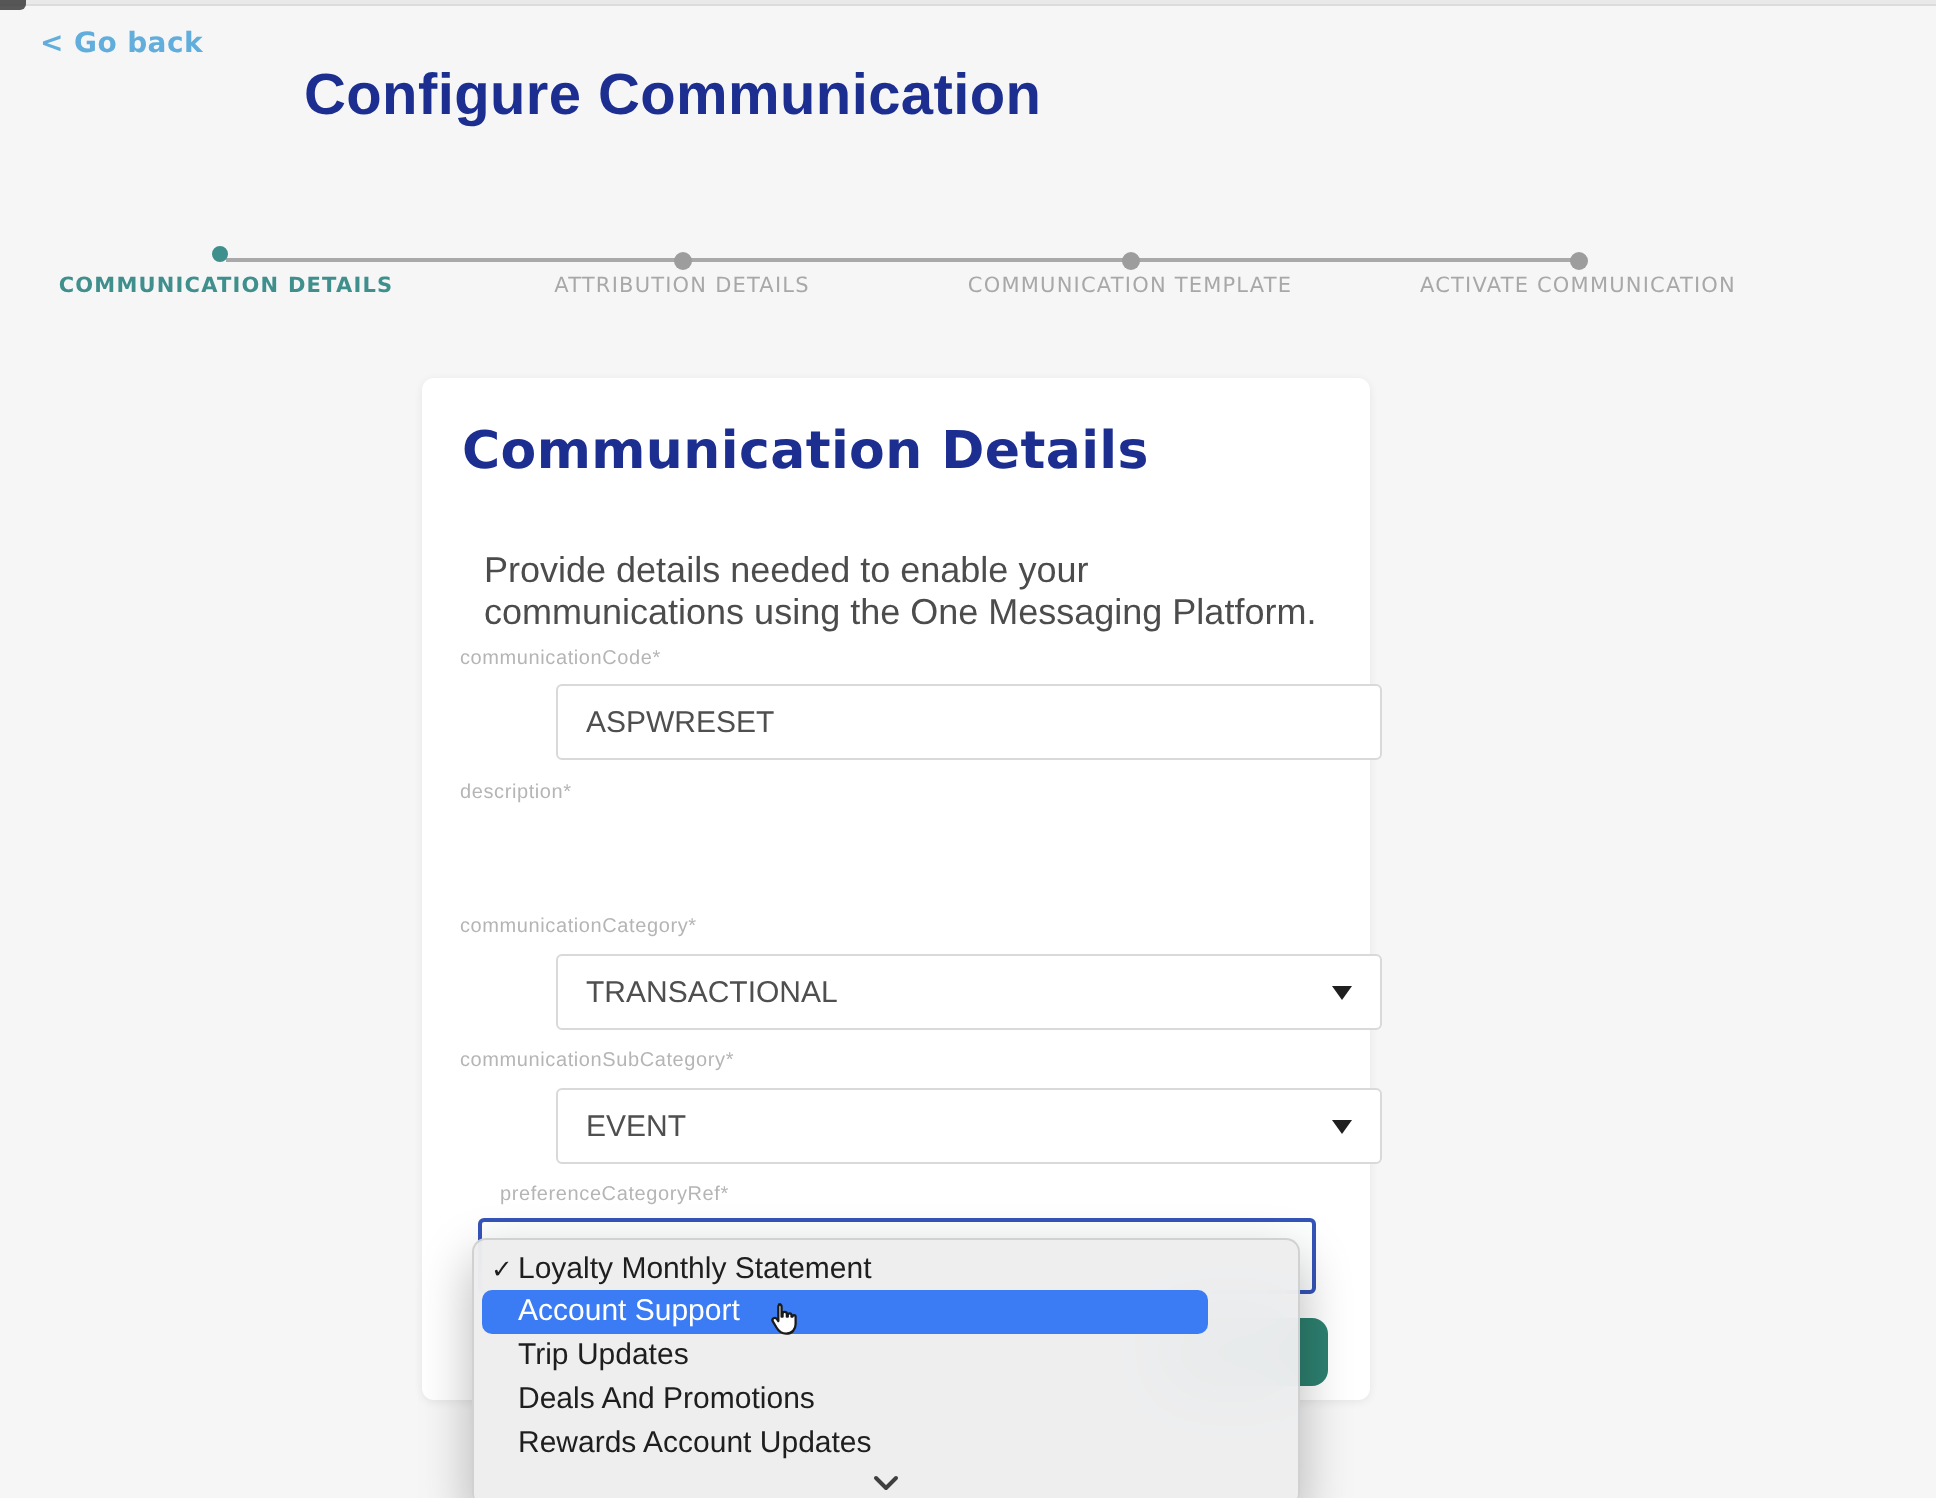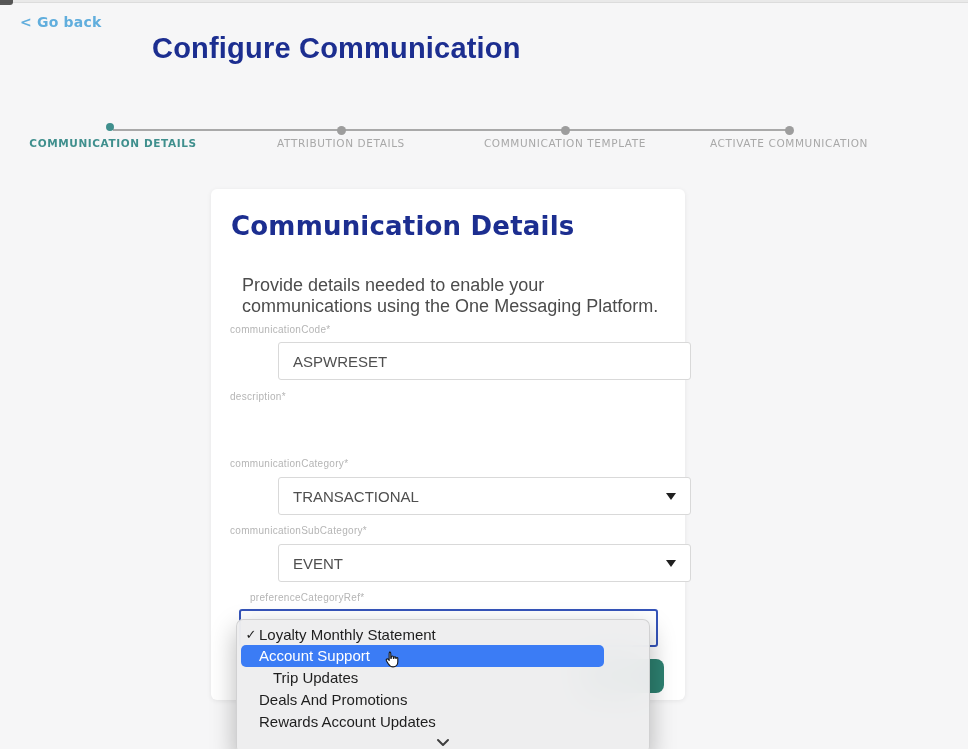--- a/index.html
+++ b/index.html
@@ -60,21 +60,21 @@
     left:236px; top:619px; width:414px; height:135px;
     background:rgba(237,237,238,.96);
     -webkit-backdrop-filter:blur(18px); backdrop-filter:blur(18px);
     border:1px solid rgba(0,0,0,.12);
     border-radius:7px;
     box-shadow:0 10px 26px rgba(0,0,0,.28);
     z-index:10;
     font-size:15px; color:#1e1e1e;
   }
   .menu-item { position:absolute; left:0; width:100%; height:22px; line-height:22px; padding-left:22px; cursor:pointer; white-space:nowrap; }
-  .mi1 { top:4px; } .mi3 { top:47px;margin-left:14px; } .mi4 { top:69px; } .mi5 { top:91px; }
+  .mi1 { top:4px; } .mi3 { top:47px; } .mi4 { top:69px; } .mi5 { top:91px; }
   .menu-item.highlight {
     top:25px; left:4px; width:363px; padding-left:18px;
     background:#3b7cf5; color:#ffffff; border-radius:5px;
   }
   .check { position:absolute; left:7px; top:4px; width:14px; height:22px; line-height:22px; font-size:13px; color:#1e1e1e; text-align:center; }
   .menu-chevron { position:absolute; left:50%; top:113px; transform:translateX(-50%); }
   .hand-cursor { position:absolute; left:142px; top:5px; }
 </style>
 </head>
 <body>

